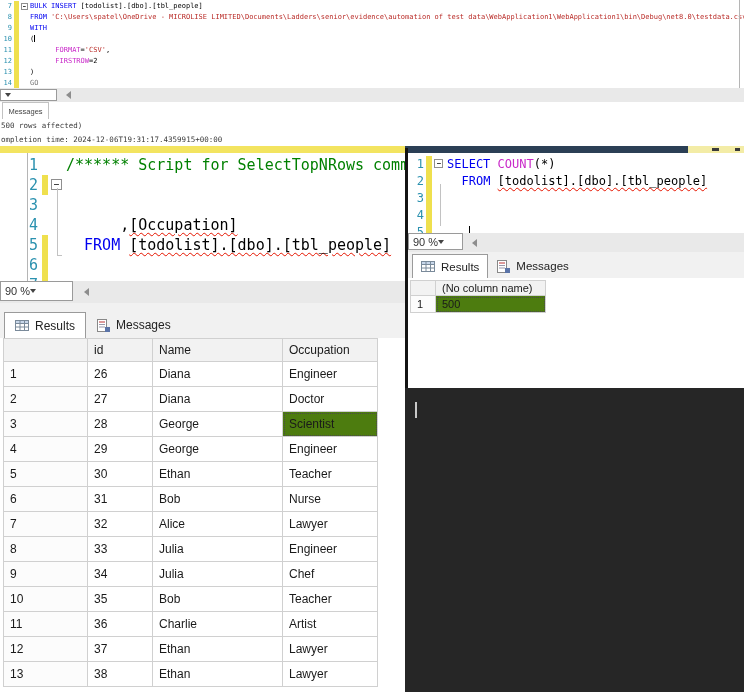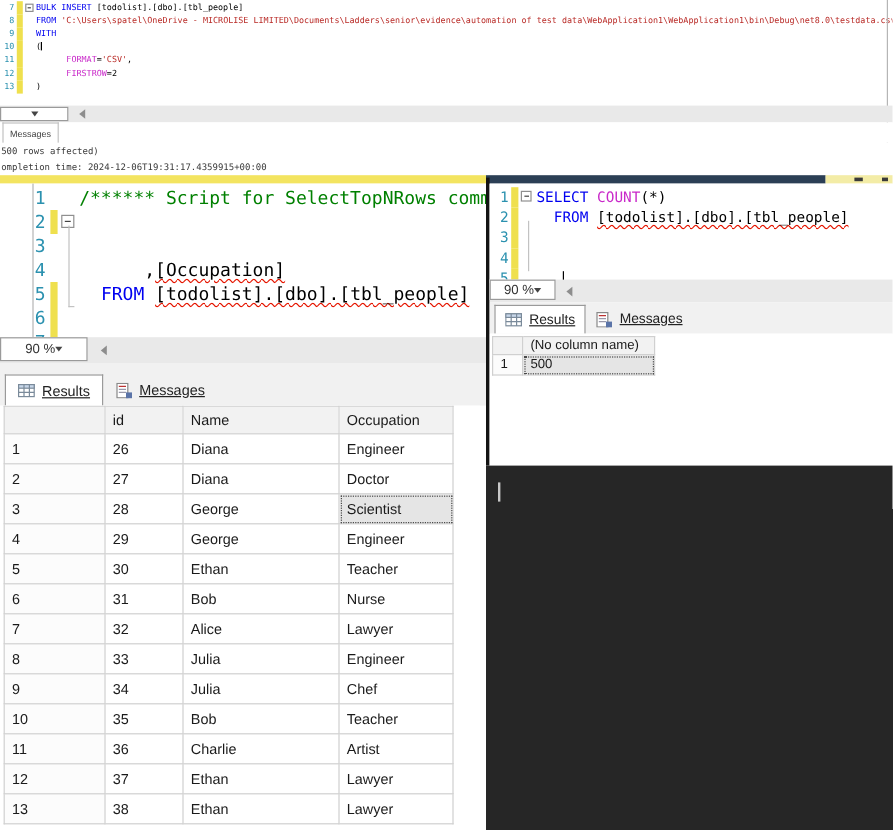--- a/index.html
+++ b/index.html
@@ -44,33 +44,33 @@
   #right-editor .foldc{width:15px;padding-left:2px;}
   #right-editor .foldbox{width:9px;height:9px;margin-top:3px;}
 
   .vline{position:absolute;background:#b5b5b5;width:1px;}
   .fold-guide{position:absolute;background:#c2c2c2;}
 
   
   .zoomrow{position:absolute;background:#e9e9e9;}
   .zoomcombo{position:absolute;background:#fff;border:1px solid #9a9a9a;
              font-size:11px;color:#333;display:flex;align-items:center;
-             justify-content:center;padding:0 4px;box-sizing:border-box;}
+             justify-content:flex-start;padding:0 4px;box-sizing:border-box;}
   .dd-arrow{width:0;height:0;border-left:3.5px solid transparent;
             border-right:3.5px solid transparent;border-top:4px solid #444;}
   .scroll-left{position:absolute;width:0;height:0;border-top:4px solid transparent;
                border-bottom:4px solid transparent;border-right:5px solid #8d8d8d;}
   #top-scrollrow{left:0;top:88px;width:744px;height:14px;}
   #mid-zoomrow{left:0;top:281px;width:405px;height:22px;}
   #right-zoomrow{left:408px;top:233px;width:336px;height:19px;}
 
   
   .tabstrip{position:absolute;background:#f1f1f1;display:flex;align-items:flex-end;padding-left:4px;box-sizing:border-box;}
   .tab{display:flex;align-items:center;gap:5px;padding:0 10px;height:26px;
-       box-sizing:border-box;font-size:12px;color:#222;text-decoration:underline;}
+       box-sizing:border-box;font-size:12px;color:#222;}
   .tab.active{background:#fff;border:1px solid #9a9a9a;border-bottom:none;}
   #left-tabs{left:0;top:303px;width:405px;height:35px;}
   #right-tabs{left:408px;top:252px;width:336px;height:26px;}
   #right-tabs .tab{height:24px;font-size:11.5px;padding:0 8px;}
   .tabicon{display:flex;align-items:center;}
 
   #top-msgtab-row{left:0;top:102px;width:744px;height:17px;background:#fff;}
   #top-msgtab{position:absolute;left:2px;top:0;width:47px;height:17px;background:#fff;
               border:1px solid #c2c2c2;border-bottom:none;display:flex;align-items:center;
               justify-content:center;font-size:7.5px;color:#444;box-sizing:border-box;}
@@ -91,21 +91,21 @@
   .rgrid th,.rgrid td{border:1px solid #d0d0d0;padding:0 0 0 6px;text-align:left;
                       font-weight:normal;overflow:hidden;white-space:nowrap;color:#1a1a1a;}
   .rgrid thead th{background:#f2f2f2;}
   .rgrid tbody th{background:#fcfcfc;}
   #left-grid .rgrid{left:3px;top:0;font-size:12px;}
   #left-grid .rgrid thead th{height:22px;}
   #left-grid .rgrid td,#left-grid .rgrid tbody th{height:24px;}
   #right-grid .rgrid{left:2px;top:2px;font-size:11px;}
   #right-grid .rgrid thead th{height:14px;}
   #right-grid .rgrid td,#right-grid .rgrid tbody th{height:16px;}
-  .selcell{background:#e5e5e5;outline:1px dotted #4a4a4a;outline-offset:-2px;}
+  .selcell{background:#4d7c0f;outline:1px dotted #4a4a4a;outline-offset:-2px;}
 
   
   #right-black-line{left:405px;top:148px;width:3px;height:240px;background:#141414;}
   #terminal{left:405px;top:388px;width:339px;height:304px;background:var(--term);}
   #terminal-cursor{position:absolute;left:10px;top:14px;width:2px;height:16px;background:var(--termcur);}
 </style>
 </head>
 <body>
 
 <div id="canvas">
@@ -147,20 +147,26 @@
         <div class="lnum">12</div>
         <div class="chbar on"></div>
         <div class="foldc"></div>
         <pre class="code"><span class="c-pl">      </span><span class="c-fn">FIRSTROW</span><span class="c-pl">=</span><span class="c-pl">2</span></pre>
       </div>
       <div class="eline">
         <div class="lnum">13</div>
         <div class="chbar on"></div>
         <div class="foldc"></div>
         <pre class="code"><span class="c-pl">)</span></pre>
+      </div>
+      <div class="eline">
+        <div class="lnum">14</div>
+        <div class="chbar on"></div>
+        <div class="foldc"></div>
+        <pre class="code"><span class="c-go">GO</span></pre>
       </div>
     </div>
   <div class="vline" style="left:739px;top:0;height:146px;"></div>
 
   <div id="top-scrollrow" class="zoomrow">
     <div class="zoomcombo" style="left:0;top:1px;width:57px;height:12px;">
       <span></span>
       <span class="dd-arrow"></span>
     </div>
     <span class="scroll-left" style="left:66px;top:3px;"></span>

